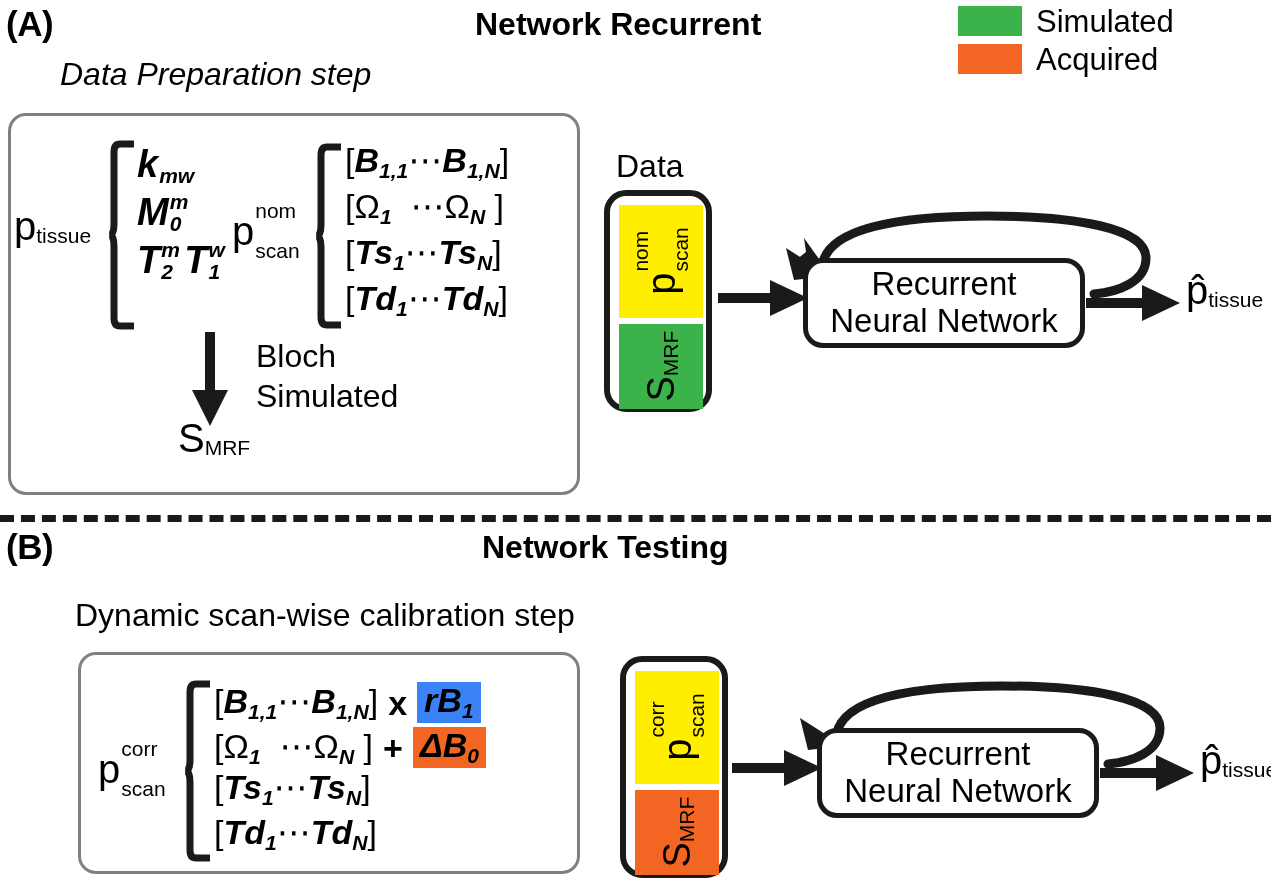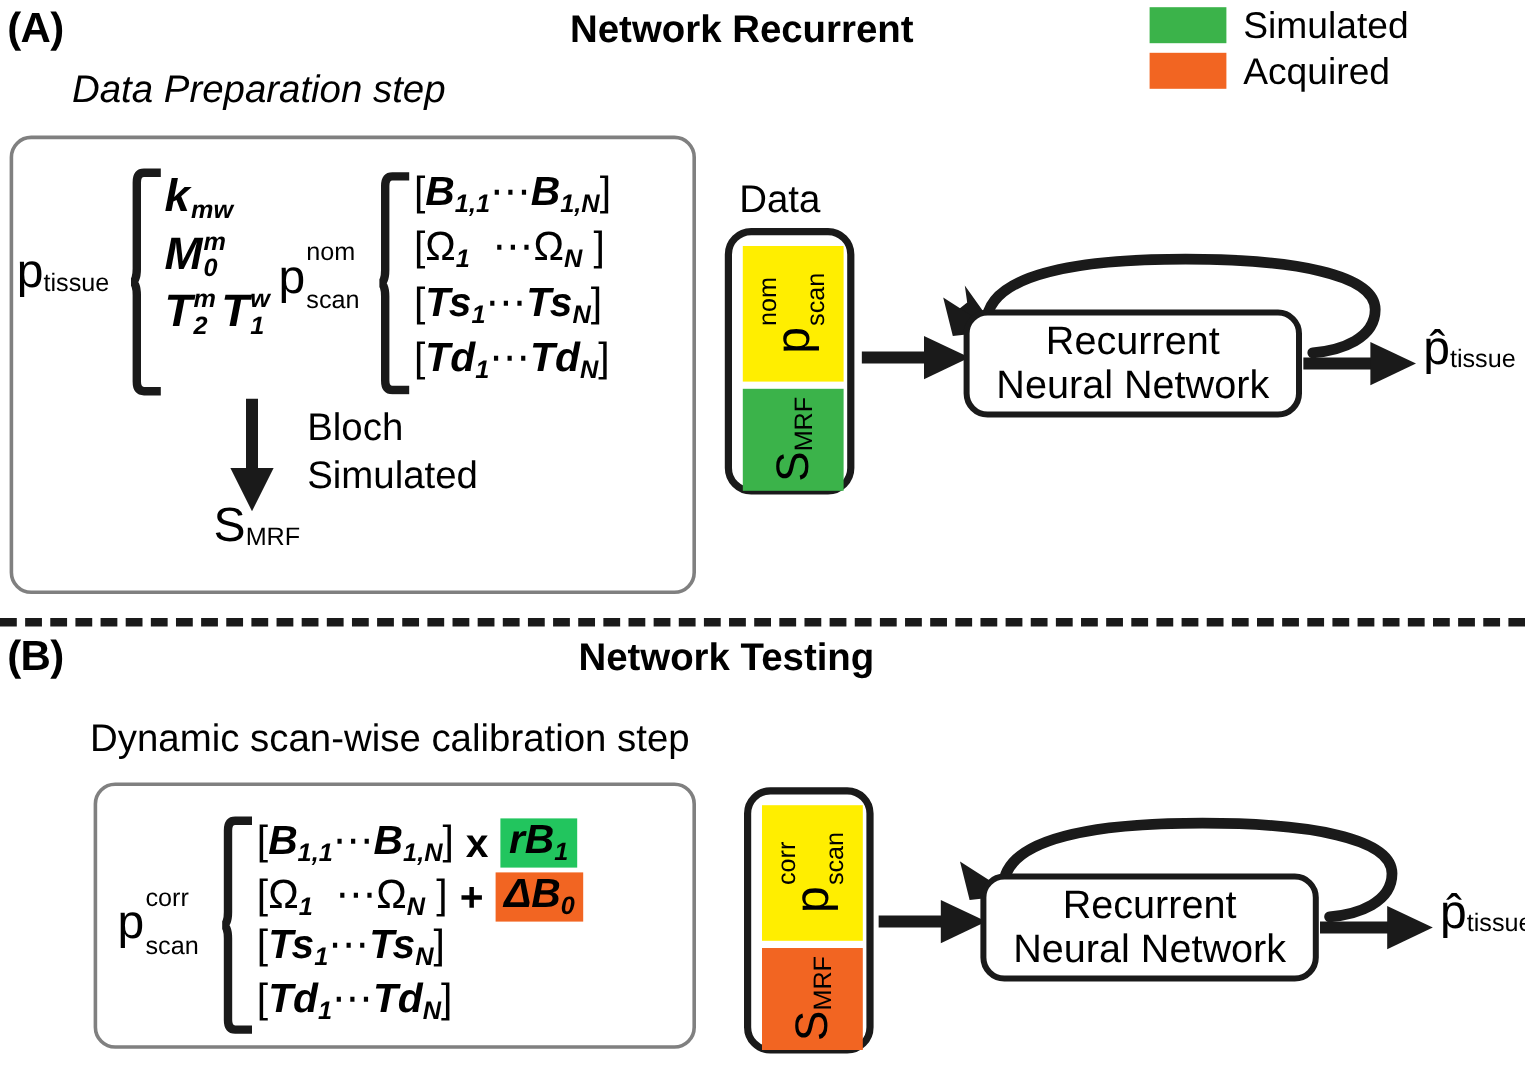--- a/index.html
+++ b/index.html
@@ -303,21 +303,21 @@
 </div>
 
 <svg class="abs" style="left:184px; top:680px;" width="26" height="182" viewBox="0 0 26 182">
   <path d="M24 4 L12 4 Q6 4 6 12 L6 80 Q6 90 2 91 Q6 92 6 102 L6 170 Q6 178 12 178 L24 178" fill="none" stroke="#1a1a1a" stroke-width="7" stroke-linecap="square"></path>
 </svg>
 
 <div class="abs" style="left:214px; top:680px;">
   <div class="math" style="height:45px; display:flex; align-items:center;">
     <span><span>[</span><span class="math-it">B</span><span class="math-it sub">1,1</span><span>⋯</span><span class="math-it">B</span><span class="math-it sub">1,N</span><span>]</span></span>
     <span class="op" style="margin:0 10px;">x</span>
-    <span class="highlight-orange" style="background:#22c55e;"><span class="math-it" style="font-size:34px;">rB</span><span class="math-it sub" style="font-size:21px;">1</span></span>
+    <span class="highlight-orange" style="background:#3b82f6;"><span class="math-it" style="font-size:34px;">rB</span><span class="math-it sub" style="font-size:21px;">1</span></span>
   </div>
   <div class="math" style="height:45px; display:flex; align-items:center;">
     <span><span>[</span><span>Ω</span><span class="math-it sub">1</span><span>&nbsp;&nbsp;⋯</span><span>Ω</span><span class="math-it sub">N</span><span>&nbsp;]</span></span>
     <span class="op" style="margin:0 10px;">+</span>
     <span class="highlight-orange" style="background:#f26522;"><span class="math-it" style="font-size:34px;">ΔB</span><span class="math-it sub" style="font-size:21px;">0</span></span>
   </div>
   <div class="math" style="height:45px;">
     <span>[</span><span class="math-it">Ts</span><span class="math-it sub">1</span><span>⋯</span><span class="math-it">Ts</span><span class="math-it sub">N</span><span>]</span>
   </div>
   <div class="math" style="height:45px;">

